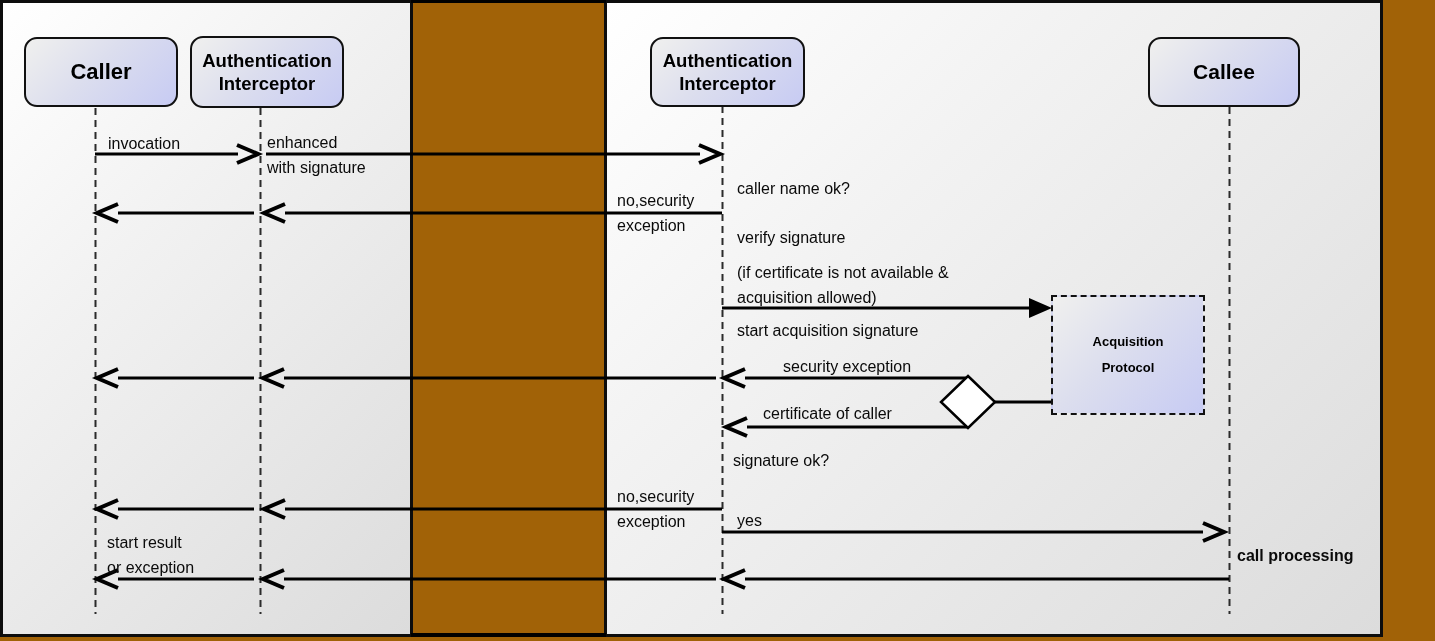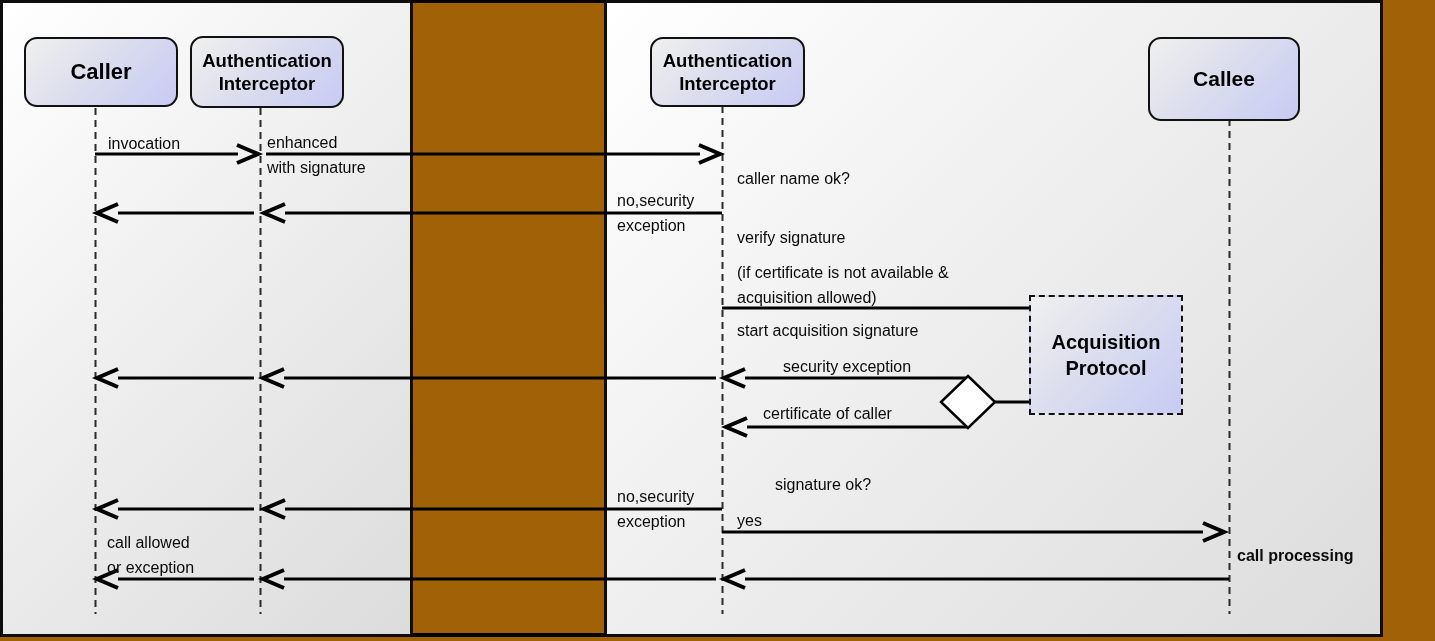--- a/index.html
+++ b/index.html
@@ -17,22 +17,22 @@
   .msg{stroke:#000;stroke-width:3;fill:none;}
   .arr{stroke:#000;stroke-width:4;fill:none;stroke-linejoin:miter;}
   .actor{position:absolute;box-sizing:border-box;border:2px solid #111;border-radius:13px;
          background:linear-gradient(135deg,#f0f0ee 0%,#dcdeee 45%,#c7cbf3 100%);
          display:flex;flex-direction:column;align-items:center;justify-content:center;
          font-weight:bold;color:#000;text-align:center;z-index:4;}
   .actor.dashed{border:2px dashed #111;border-radius:0;}
   #caller{left:24px;top:37px;width:154px;height:70px;font-size:22px;}
   #ai-left{left:190px;top:36px;width:154px;height:72px;font-size:18.5px;line-height:23px;}
   #ai-right{left:650px;top:37px;width:155px;height:70px;font-size:18.5px;line-height:23px;}
-  #callee{left:1148px;top:37px;width:152px;height:84px;font-size:21px;}
-  #acq{left:1029px;top:295px;width:154px;height:120px;font-size:20px;line-height:26px;}
+  #callee{left:1148px;top:37px;width:152px;height:70px;font-size:21px;}
+  #acq{left:1051px;top:295px;width:154px;height:120px;font-size:13px;line-height:26px;}
   .lbl{position:absolute;color:#0a0a0a;font-size:16px;line-height:25px;white-space:nowrap;z-index:5;}
 </style>
 </head>
 <body>
 
 <div class="canvas">
 
   <div class="panel left"></div>
   <div class="panel right"></div>
   <div class="gap-strip top"></div>
@@ -131,39 +131,39 @@
   <div class="lbl" style="left:267px;top:130px;">
     <div>enhanced</div>
     <div>with signature</div>
   </div>
 
   <div class="lbl" style="left:617px;top:188px;">
     <div>no,security</div>
     <div>exception</div>
   </div>
 
-  <div class="lbl" style="left:737px;top:166px;">caller name ok?</div>
+  <div class="lbl" style="left:737px;top:176px;">caller name ok?</div>
   <div class="lbl" style="left:737px;top:225px;">verify signature</div>
 
   <div class="lbl" style="left:737px;top:260px;">
     <div>(if certificate is not available &amp;</div>
     <div>acquisition allowed)</div>
   </div>
 
   <div class="lbl" style="left:737px;top:318px;">start acquisition signature</div>
   <div class="lbl" style="left:783px;top:354px;">security exception</div>
   <div class="lbl" style="left:763px;top:401px;">certificate of caller</div>
-  <div class="lbl" style="left:775px;top:448px;margin-top:24px;">signature ok?</div>
+  <div class="lbl" style="left:733px;top:448px;">signature ok?</div>
 
   <div class="lbl" style="left:617px;top:484px;">
     <div>no,security</div>
     <div>exception</div>
   </div>
 
   <div class="lbl" style="left:737px;top:508px;">yes</div>
   <div class="lbl" style="left:1237px;top:543px;font-weight:bold;">call processing</div>
 
   <div class="lbl" style="left:107px;top:530px;">
-    <div>call allowed</div>
+    <div>start result</div>
     <div>or exception</div>
   </div>
 
 </div>
 
 </body></html>

